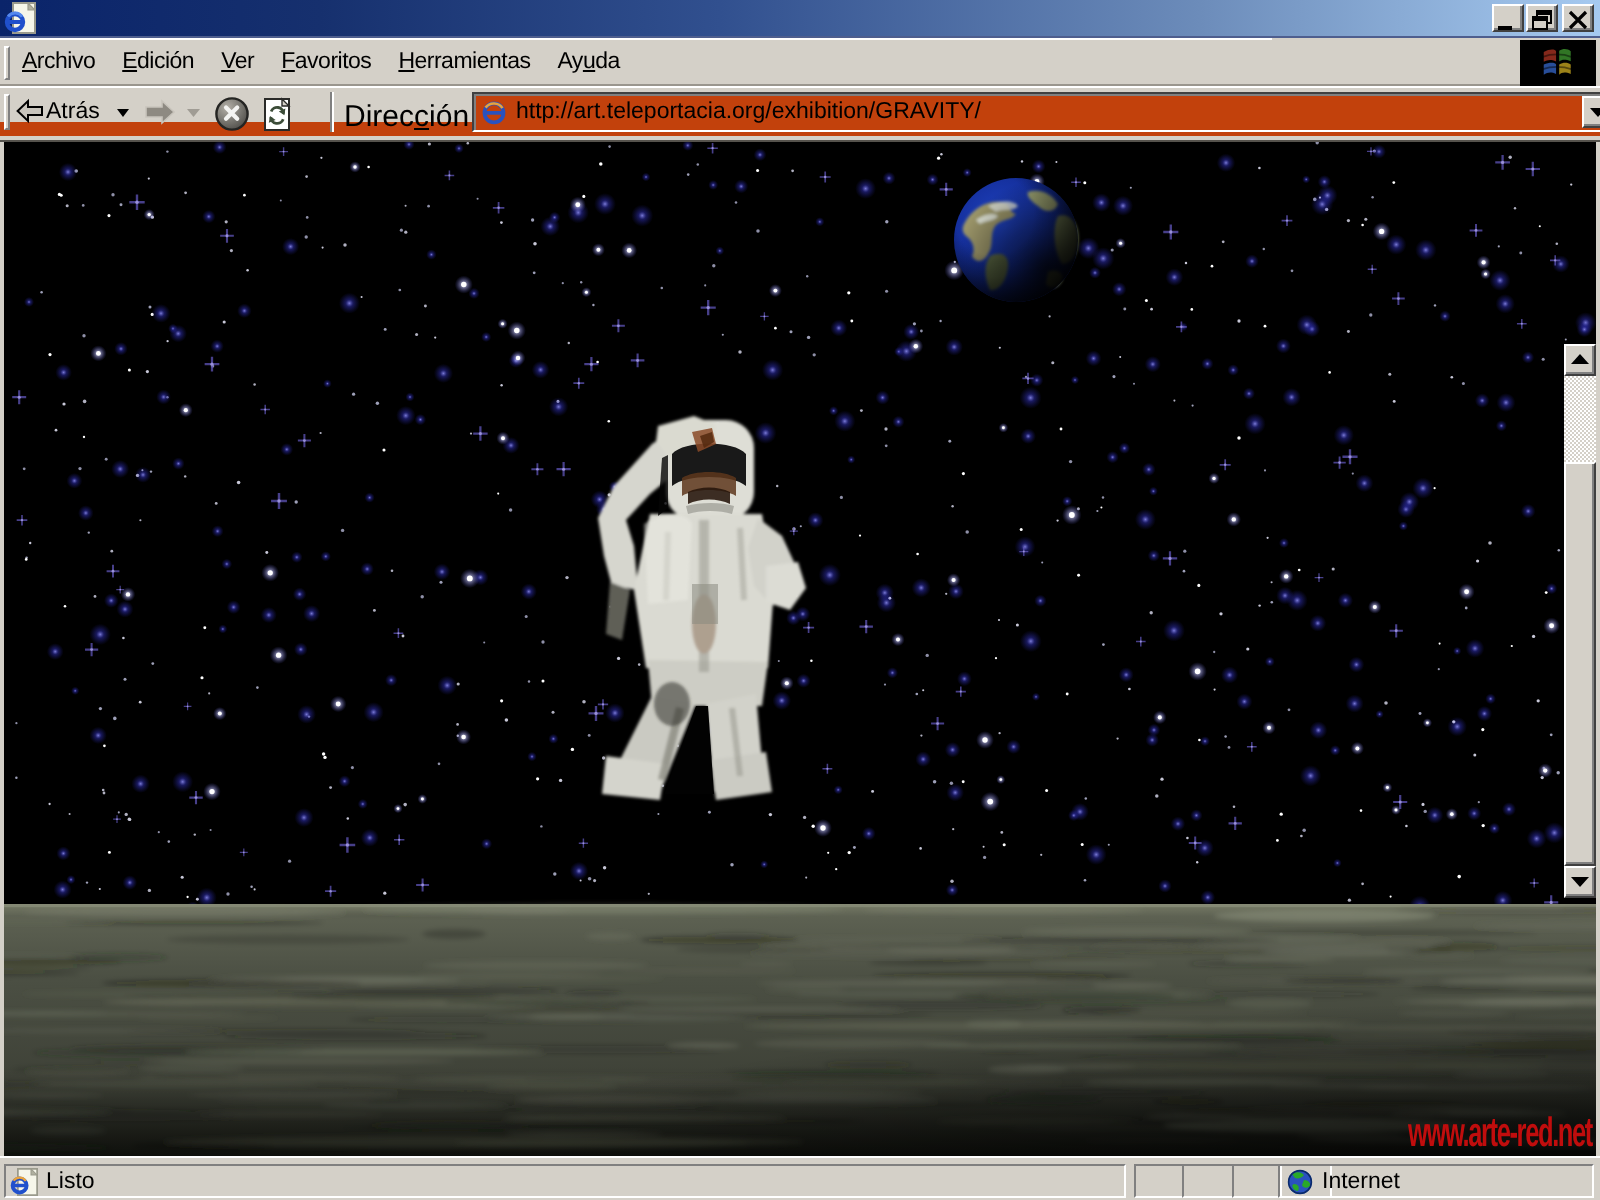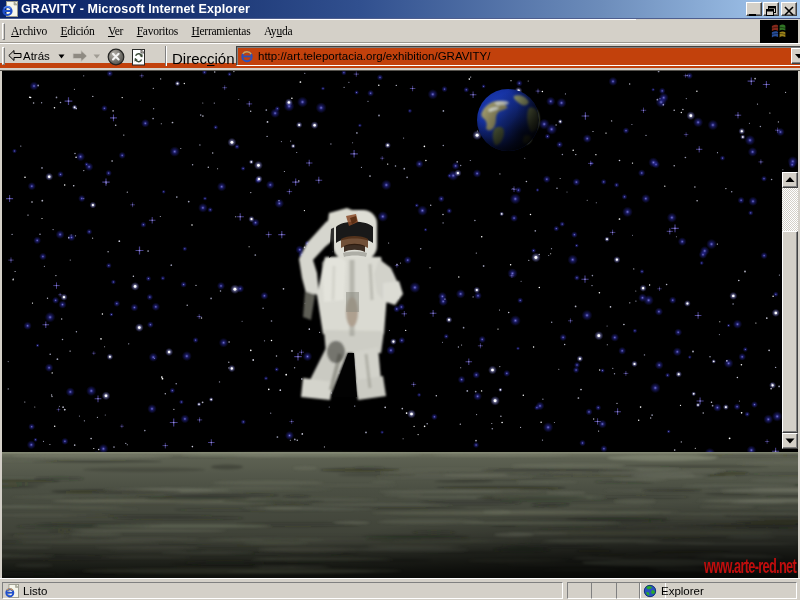--- a/index.html
+++ b/index.html
@@ -3,25 +3,25 @@
 <style>
 * { margin:0; padding:0; box-sizing:border-box; }
 html,body { width:800px; height:600px; overflow:hidden; font-family:"Liberation Sans",sans-serif; background:#d4d0c8; position:relative; }
 .titlebar { position:absolute; left:0; top:0; width:800px; height:19px;
   background:linear-gradient(to right,#0a246a 0%,#16306e 20%,#31508f 45%,#6c8cba 75%,#a6caf0 100%); }
 .titletext { position:absolute; left:21px; top:2px; color:#fff; font-weight:bold; font-size:12.5px; letter-spacing:0.1px; }
 .tbtn { position:absolute; top:2px; width:16px; height:14px; background:#d4d0c8;
   border-top:1px solid #fff; border-left:1px solid #fff; border-right:1px solid #404040; border-bottom:1px solid #404040;
   box-shadow:inset -1px -1px 0 #808080; }
 .menubar { position:absolute; left:0; top:19px; width:636px; height:24px; background:#d4d0c8;
-  border-top:1px solid #fff;font-family:Liberation Serif, serif; }
+  border-top:1px solid #fff; }
 .menuitems { position:absolute; left:11px; top:5px; font-size:11.5px; color:#000; white-space:nowrap; }
 .menuitems span { margin-right:13.5px; letter-spacing:-0.25px; }
 .grip { position:absolute; width:3px; border-top:1px solid #fff; border-left:1px solid #fff; border-bottom:1px solid #808080; border-right:1px solid #808080; background:#d4d0c8; }
-.toolbar { position:absolute; left:0; top:43px; width:800px; height:25px; background:#d4d0c8; border-top:1px solid #fff; border-bottom:5px solid #c2410c;}
+.toolbar { position:absolute; left:0; top:43px; width:800px; height:25px; background:#d4d0c8; border-top:1px solid #fff; border-bottom:7px solid #c2410c;}
 .throbber { position:absolute; right:2px; top:20px; width:38px; height:23px; background:#000; }
 .addr { position:absolute; left:236px; top:2px; width:573px; height:20px; background:#c2410c;
   border-top:1px solid #404040; border-left:1px solid #404040; border-bottom:1px solid #fff; border-right:1px solid #fff;
   box-shadow:inset 1px 1px 0 #808080; }
 .addrtext { position:absolute; left:21px; top:3px; font-size:11.5px; color:#000; white-space:nowrap; }
 .drop { position:absolute; right:1px; top:1px; width:16px; height:16px; background:#d4d0c8;
   border-top:1px solid #fff; border-left:1px solid #fff; border-right:1px solid #404040; border-bottom:1px solid #404040;
   box-shadow:inset -1px -1px 0 #808080; }
 .content { position:absolute; left:2px; top:71px; width:796px; height:507px; background:#ec4899; }
 .statusbar { position:absolute; left:0px; top:578px; width:800px; height:22px; background:#d4d0c8; border-top:1px solid #fff; }
@@ -39,21 +39,20 @@
 <body>
 
 <div class="titlebar">
  <svg style="position:absolute;left:2px;top:1px" width="16" height="16" viewBox="0 0 16 16">
   <rect x="4.5" y="0.5" width="11" height="15" fill="#f6f6ea" stroke="#9a9a8c" stroke-width="1"></rect>
   <path d="M12 0.5 L15.5 4 L12 4 Z" fill="#b0b0a0" stroke="#9a9a8c" stroke-width="0.6"></path>
   <circle cx="5.5" cy="10" r="4" fill="none" stroke="#2050cc" stroke-width="2.2"></circle>
   <path d="M1.5 10 L10 10" stroke="#2050cc" stroke-width="2"></path>
   <path d="M2 7.2 C4 4.8, 7.5 5, 9 7.4" stroke="#5588ee" stroke-width="1.4" fill="none"></path>
  </svg>
- <div class="titletext">GRAVITY - Microsoft Internet Explorer</div>
  <div style="position:absolute;left:0;bottom:0;width:800px;height:1px;background:#4e5e8e"></div>
  <div class="tbtn" style="left:746px"><svg width="14" height="12" viewBox="0 0 14 12">
         <rect x="2" y="9" width="7" height="2" fill="#000"></rect>
       </svg></div>
  <div class="tbtn" style="left:763px"><svg width="14" height="12" viewBox="0 0 14 12">
         <rect x="4.5" y="1.5" width="7" height="6" fill="none" stroke="#000" stroke-width="1"></rect>
         <rect x="4" y="1" width="8" height="2.5" fill="#000"></rect>
         <rect x="2.5" y="4.5" width="7" height="6" fill="#d4d0c8" stroke="#000" stroke-width="1"></rect>
         <rect x="2" y="4" width="8" height="2.5" fill="#000"></rect>
       </svg></div>
@@ -1325,15 +1324,15 @@
  </div>
  <div class="panel" style="left:567px; width:20px"></div>
  <div class="panel" style="left:591px; width:21px"></div>
  <div class="panel" style="left:616px; width:19px"></div>
  <div class="panel" style="left:639px; width:158px">
   <svg style="position:absolute;left:3px;top:1px" width="14" height="14" viewBox="0 0 14 14">
    <circle cx="7" cy="7" r="6" fill="#2a52be"></circle>
    <path d="M3 3 C5 1.5 8 2 9 3.5 C8 5 6 5.5 4.5 5 Z M9 6 C11 6 12.5 7.5 12 9 C10.5 10.5 8.5 10 8 8.5 Z M4 8 C6 8 7 9.5 6 11.5 C4.5 11.5 3 10 3.2 8.5 Z" fill="#2aa82a"></path>
    <circle cx="7" cy="7" r="5.7" fill="none" stroke="#0a2a6a" stroke-width="0.8"></circle>
   </svg>
-  <span class="tbtxt" style="position:absolute;left:21px;top:2px">Explorer</span>
+  <span class="tbtxt" style="position:absolute;left:21px;top:2px">Internet</span>
  </div>
 </div>
 
 </body></html>

